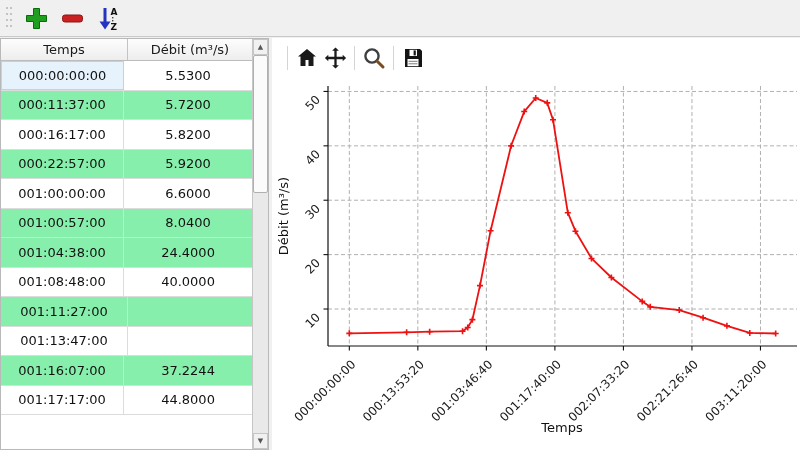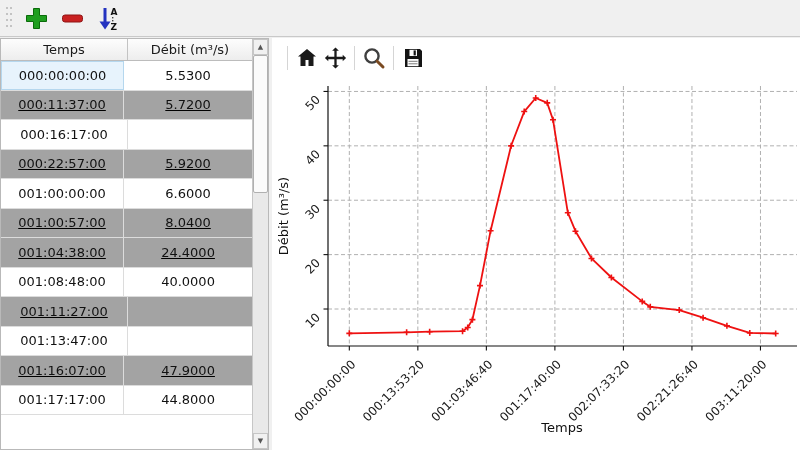--- a/index.html
+++ b/index.html
@@ -15,21 +15,21 @@
   
   .table-frame{position:absolute;left:0;top:38px;width:269px;height:412px;
     background:#fff;border:1px solid #b9b9b9;box-sizing:border-box;display:flex;}
   .table-area{width:251px;overflow:hidden;}
   .thead{display:flex;height:21px;background:linear-gradient(#fdfdfd,#ededed);
     border-bottom:1px solid #bcbcbc;}
   .hcell{font-size:13px;color:#1a1a1a;display:flex;align-items:center;justify-content:center;box-sizing:border-box;}
   .hc0{width:127px;border-right:1px solid #c3c3c3;}
   .hc1{width:124px;}
   .trow{display:flex;height:29.5px;box-sizing:border-box;background:#ffffff;border-bottom:1px solid #dcdcdc;}
-  .trow.alt{background:#a3a3a3;text-decoration:underline;}
+  .trow.alt{background:#86efac;}
   .tcell{font-size:13px;color:#111;display:flex;align-items:center;justify-content:center;box-sizing:border-box;}
   .c0{width:127px;border-right:1px solid #dcdcdc;}
   .c1{width:132px;}
   .tcell.sel{background:#e7f3fc;border:1px solid #b5d7ee;}
 
   
   .vscroll{width:16px;background:#e9e9e9;border-left:1px solid #c6c6c6;box-sizing:border-box;
     display:flex;flex-direction:column;}
   .sbtn{height:16px;background:#f1f1f1;border:1px solid #c6c6c6;box-sizing:border-box;
     display:flex;align-items:center;justify-content:center;font-size:7px;color:#555;flex:none;}
@@ -95,20 +95,21 @@
           <div class="trow">
             <div class="tcell c0 sel">000:00:00:00</div>
             <div class="tcell c1">5.5300</div>
           </div>
           <div class="trow alt">
             <div class="tcell c0">000:11:37:00</div>
             <div class="tcell c1">5.7200</div>
           </div>
           <div class="trow">
             <div class="tcell c0">000:16:17:00</div>
+            <div class="tcell c1">5.8200</div>
           </div>
           <div class="trow alt">
             <div class="tcell c0">000:22:57:00</div>
             <div class="tcell c1">5.9200</div>
           </div>
           <div class="trow">
             <div class="tcell c0">001:00:00:00</div>
             <div class="tcell c1">6.6000</div>
           </div>
           <div class="trow alt">
@@ -124,21 +125,21 @@
             <div class="tcell c1">40.0000</div>
           </div>
           <div class="trow alt">
             <div class="tcell c0">001:11:27:00</div>
           </div>
           <div class="trow">
             <div class="tcell c0">001:13:47:00</div>
           </div>
           <div class="trow alt">
             <div class="tcell c0">001:16:07:00</div>
-            <div class="tcell c1">47.9000</div>
+            <div class="tcell c1">37.2244</div>
           </div>
           <div class="trow">
             <div class="tcell c0">001:17:17:00</div>
             <div class="tcell c1">44.8000</div>
           </div>
         </div>
     </div>
     <div class="vscroll">
       <div class="sbtn">
           <span>▲</span>

